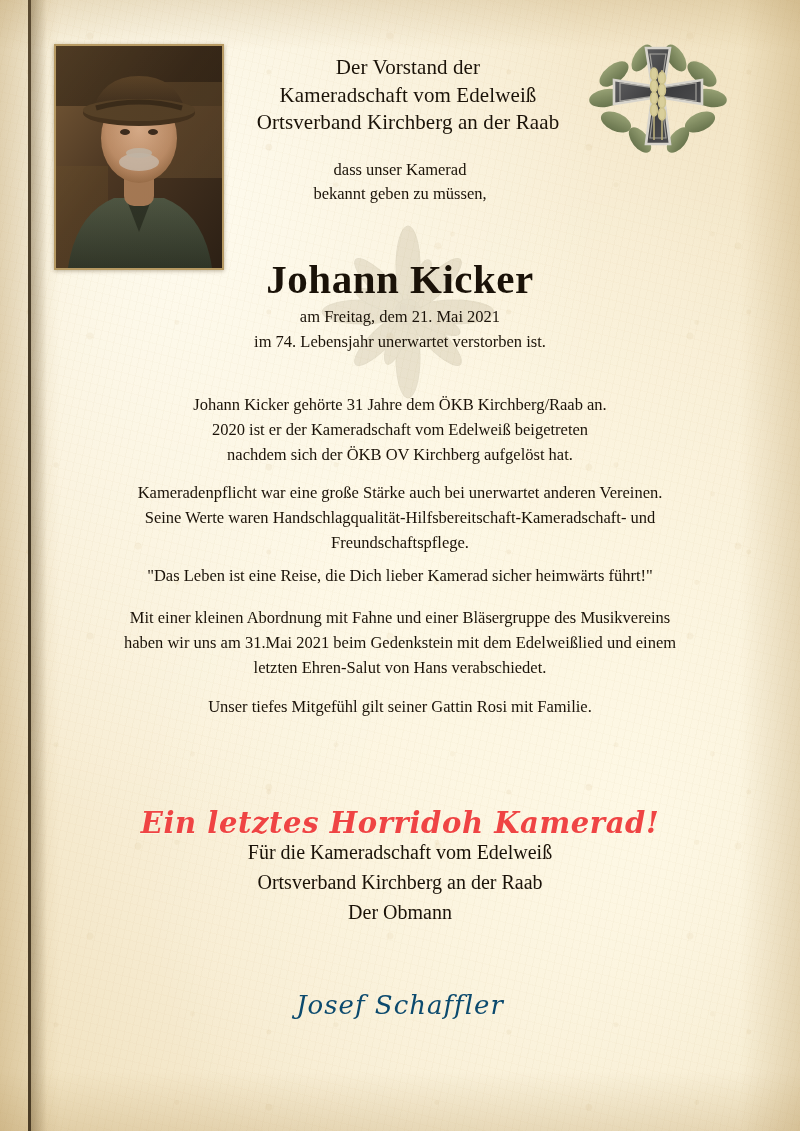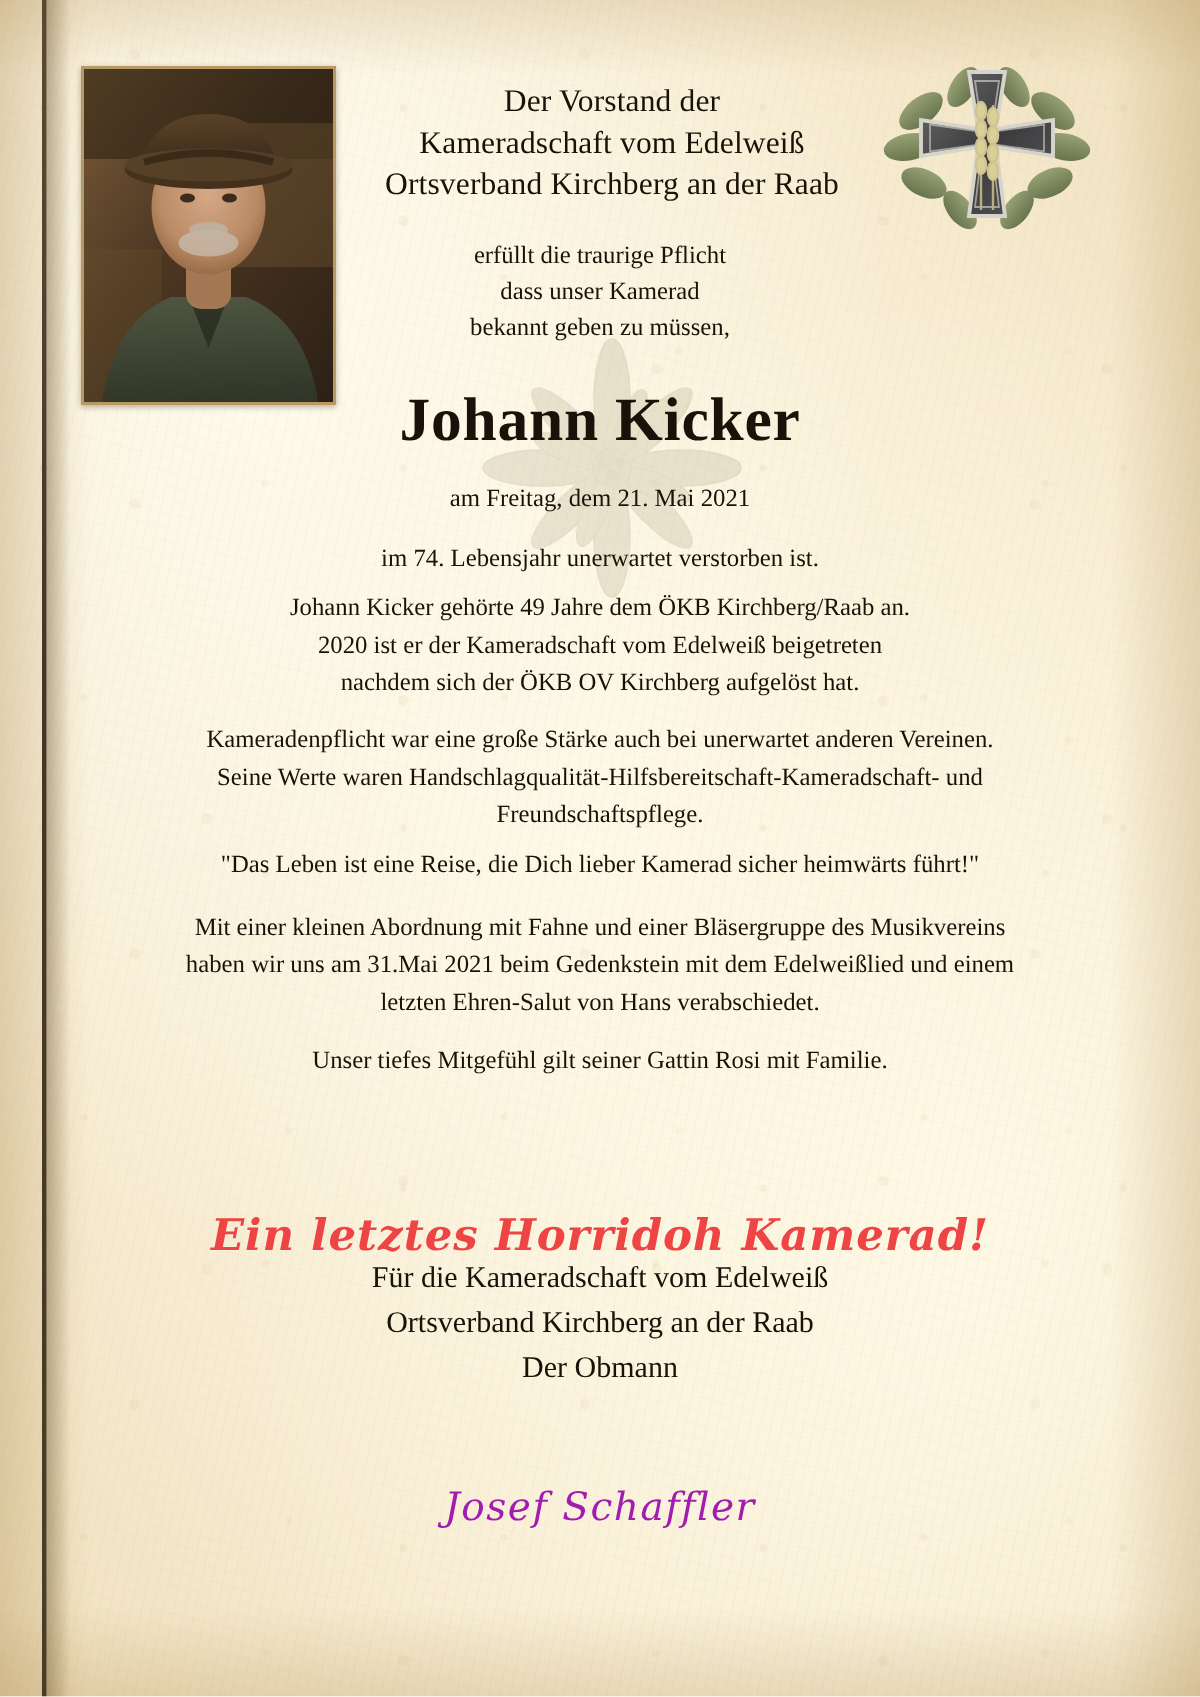--- a/index.html
+++ b/index.html
@@ -150,21 +150,21 @@
     font-size: 41px;
     font-weight: bold;
     letter-spacing: 0.5px;
   }
 
   .dates {
     top: 305px;
     font-size: 16.5px;
     line-height: 1.5;
   }
-  .dates .ln { display: block; margin-top: 15px; }
+  .dates .ln { display: block; }
 
   .para {
     font-size: 16.5px;
     line-height: 1.52;
   }
   .para .ln { display: block; }
 
   .p1 { top: 392px; }
   .p2 { top: 480px; }
   .p3 { top: 563px; }
@@ -187,21 +187,21 @@
     font-size: 20px;
     line-height: 1.5;
   }
   .closing .ln { display: block; }
 
   .signature {
     top: 988px;
     font-family: "DejaVu Serif", serif;
     font-style: italic;
     font-size: 26px;
-    color: #a21caf;
+    color: #0c4a6e;
     letter-spacing: 1px;
   }
 </style>
 </head>
 <body>
 
 <div class="page"></div>
 
 <div class="left-strip-shadow"></div>
 <div class="left-strip"></div>
@@ -338,34 +338,33 @@
     </svg>
   </div>
 
   <div class="tx header-block">
     <span class="ln">Der Vorstand der</span>
     <span class="ln">Kameradschaft vom Edelweiß</span>
     <span class="ln">Ortsverband Kirchberg an der Raab</span>
   </div>
 
   <div class="tx duty-block">
-    <span class="ln">erfüllt die traurige Pflicht</span>
     <span class="ln">dass unser Kamerad</span>
     <span class="ln">bekannt geben zu müssen,</span>
   </div>
 
   <div class="tx name">Johann Kicker</div>
 
   <div class="tx dates">
     <span class="ln">am Freitag, dem 21. Mai 2021</span>
     <span class="ln">im 74. Lebensjahr unerwartet verstorben ist.</span>
   </div>
 
   <div class="tx para p1">
-    <span class="ln">Johann Kicker gehörte 49 Jahre dem ÖKB Kirchberg/Raab an.</span>
+    <span class="ln">Johann Kicker gehörte 31 Jahre dem ÖKB Kirchberg/Raab an.</span>
     <span class="ln">2020 ist er der Kameradschaft vom Edelweiß beigetreten</span>
     <span class="ln">nachdem sich der ÖKB OV Kirchberg aufgelöst hat.</span>
   </div>
 
   <div class="tx para p2">
     <span class="ln">Kameradenpflicht war eine große Stärke auch bei unerwartet anderen Vereinen.</span>
     <span class="ln">Seine Werte waren Handschlagqualität-Hilfsbereitschaft-Kameradschaft- und</span>
     <span class="ln">Freundschaftspflege.</span>
   </div>
 

